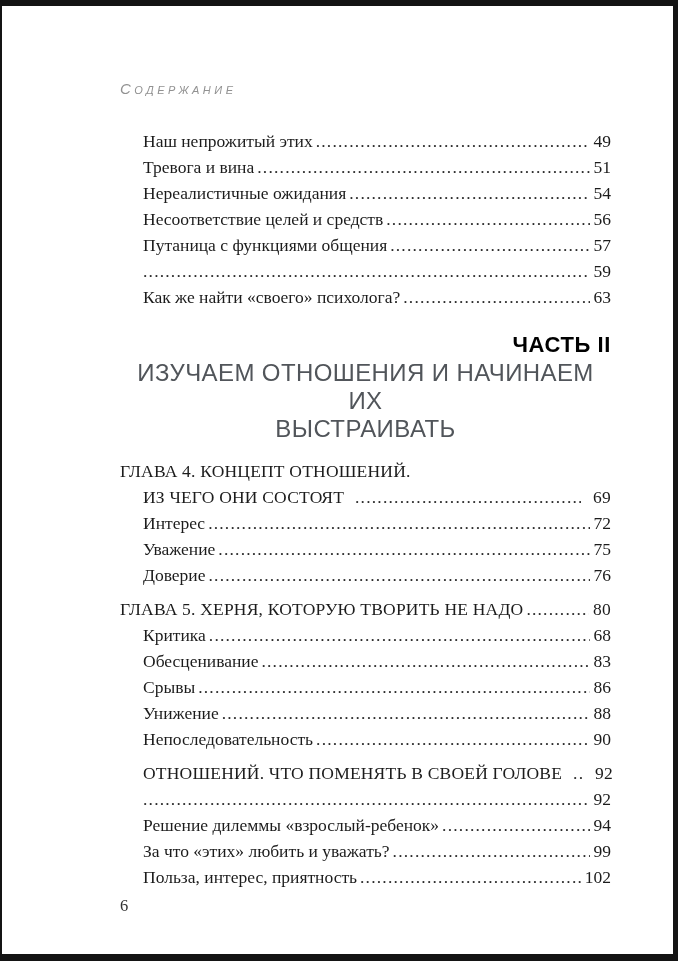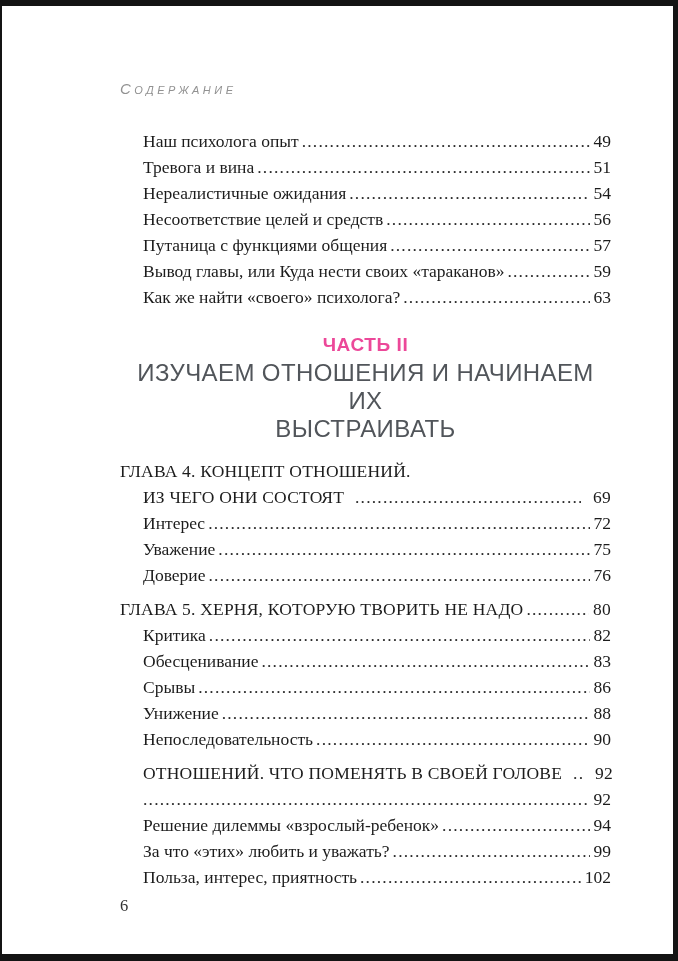--- a/index.html
+++ b/index.html
@@ -51,24 +51,25 @@
   .chapter-line { letter-spacing: 0.2px; }
   .chapter-line2 { padding-left: 23px; gap: 8px; }
   .chapter-block { margin-top: 8px; }
   .part-header {
     text-align: center;
     margin: 21px 0 15px 0;
     font-family: "Liberation Sans", sans-serif;
   }
   .part-kicker {
     font-weight: bold;
-    font-size: 19px;
+    font-size: 22px;
     line-height: 28px;
     letter-spacing: 0.6px;
-    color: #ec4899;
+    color: #000000;
+    text-align: right;
   }
   .part-title {
     font-size: 24px;
     line-height: 28px;
     letter-spacing: 0.4px;
     color: #51555a;
   }
   .folio {
     position: absolute;
     left: 118px; bottom: 38px;
@@ -80,21 +81,21 @@
 <body>
 
 <div class="page">
 
   <div class="running-header">Содержание</div>
 
   <main class="content">
 
     <section>
       <div class="row sub">
-        <span class="t">Наш психолога опыт</span>
+        <span class="t">Наш непрожитый этих</span>
           <span class="leader">............................................................................................................................................................................................................................</span>
           <span class="pg">49</span>
       </div>
       <div class="row sub">
         <span class="t">Тревога и вина</span>
           <span class="leader">............................................................................................................................................................................................................................</span>
           <span class="pg">51</span>
       </div>
       <div class="row sub">
         <span class="t">Нереалистичные ожидания</span>
@@ -105,21 +106,20 @@
         <span class="t">Несоответствие целей и средств</span>
           <span class="leader">............................................................................................................................................................................................................................</span>
           <span class="pg">56</span>
       </div>
       <div class="row sub">
         <span class="t">Путаница с функциями общения</span>
           <span class="leader">............................................................................................................................................................................................................................</span>
           <span class="pg">57</span>
       </div>
       <div class="row sub">
-        <span class="t">Вывод главы, или Куда нести своих «тараканов»</span>
           <span class="leader">............................................................................................................................................................................................................................</span>
           <span class="pg">59</span>
       </div>
       <div class="row sub">
         <span class="t">Как же найти «своего» психолога?</span>
           <span class="leader">............................................................................................................................................................................................................................</span>
           <span class="pg">63</span>
       </div>
     </section>
 
@@ -157,21 +157,21 @@
 
     <section class="chapter-block">
       <div class="row chapter-line">
         <span class="t">ГЛАВА 5. ХЕРНЯ, КОТОРУЮ ТВОРИТЬ НЕ НАДО</span>
           <span class="leader">............................................................................................................................................................................................................................</span>
           <span class="pg">80</span>
       </div>
       <div class="row sub">
         <span class="t">Критика</span>
           <span class="leader">............................................................................................................................................................................................................................</span>
-          <span class="pg">82</span>
+          <span class="pg">68</span>
       </div>
       <div class="row sub">
         <span class="t">Обесценивание</span>
           <span class="leader">............................................................................................................................................................................................................................</span>
           <span class="pg">83</span>
       </div>
       <div class="row sub">
         <span class="t">Срывы</span>
           <span class="leader">............................................................................................................................................................................................................................</span>
           <span class="pg">86</span>

